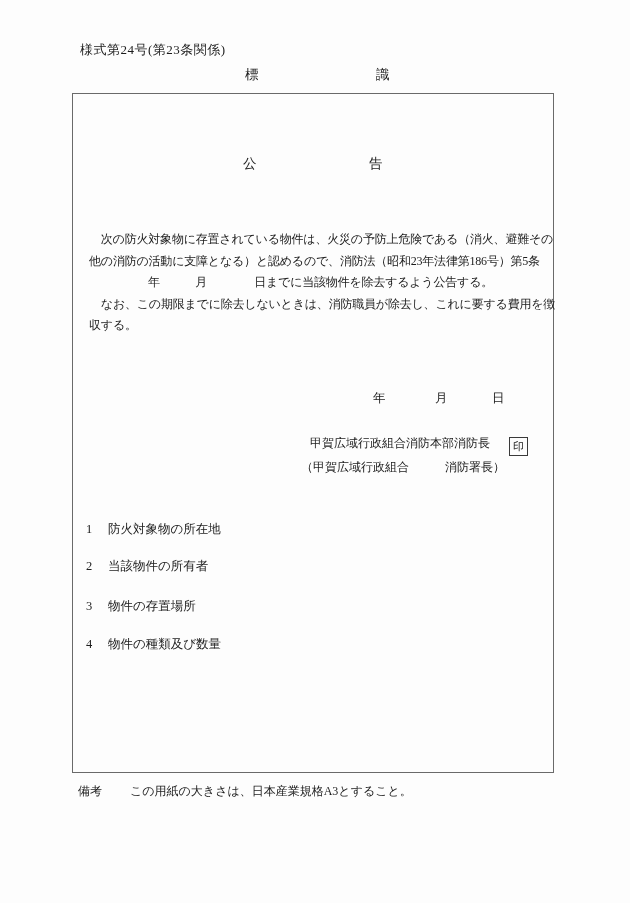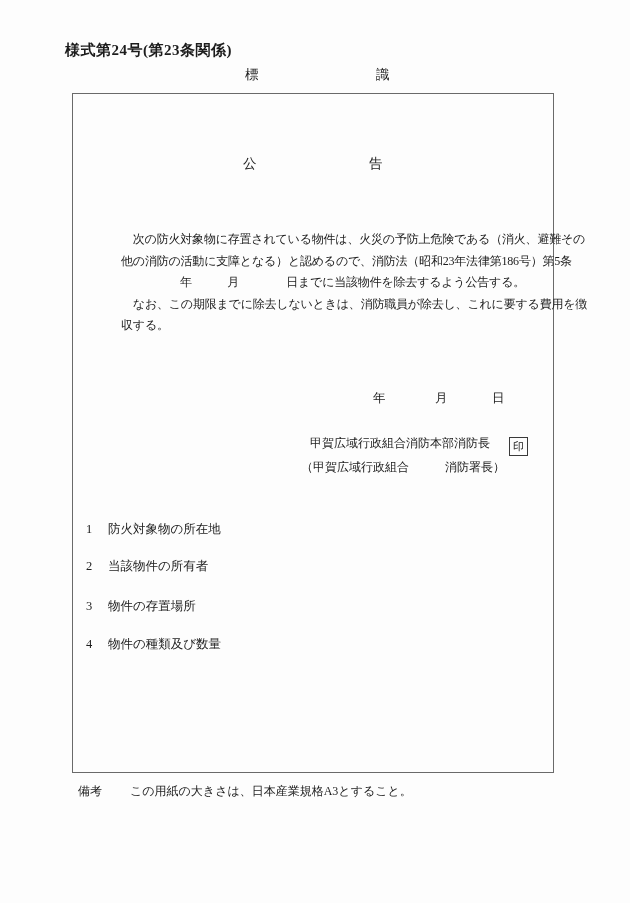--- a/index.html
+++ b/index.html
@@ -6,41 +6,41 @@
   .page {
     position:relative;
     width:630px; height:903px;
     margin:0 auto;
     background:#fdfdfd;
     color:#1c1c1c;
     font-family:"Liberation Serif","DejaVu Serif",serif;
     overflow:hidden;
   }
   .form-number {
-    position:absolute; left:65px; top:41px;
-    font-size:15px; letter-spacing:0.5px; white-space:nowrap;font-weight:bold;
+    position:absolute; left:80px; top:41px;
+    font-size:13px; letter-spacing:0.5px; white-space:nowrap;
   }
   .title-char { position:absolute; top:66px; font-size:13.5px; }
   .title-char.c1 { left:245px; }
   .title-char.c2 { left:376px; }
 
   .notice-box {
     position:absolute; left:72px; top:93px;
     width:480px; height:678px;
     border:1px solid #6a6a6a;
     background:#fdfdfd;
   }
   .heading-char { position:absolute; top:61px; font-size:13.5px; }
   .heading-char.c1 { left:170px; }
   .heading-char.c2 { left:296px; }
 
   .body-text {
     position:absolute; left:16px; top:135px; width:456px;
     font-size:12px; line-height:21.5px;
-    letter-spacing:-0.2px; white-space:nowrap;margin-left:32px;
+    letter-spacing:-0.2px; white-space:nowrap;
   }
   .date-word { position:absolute; top:296px; font-size:12.5px; }
   .date-word.y { left:300px; }
   .date-word.m { left:362px; }
   .date-word.d { left:419px; }
 
   .sig-chief {
     position:absolute; left:237px; top:341px;
     font-size:12px; white-space:nowrap;
   }

